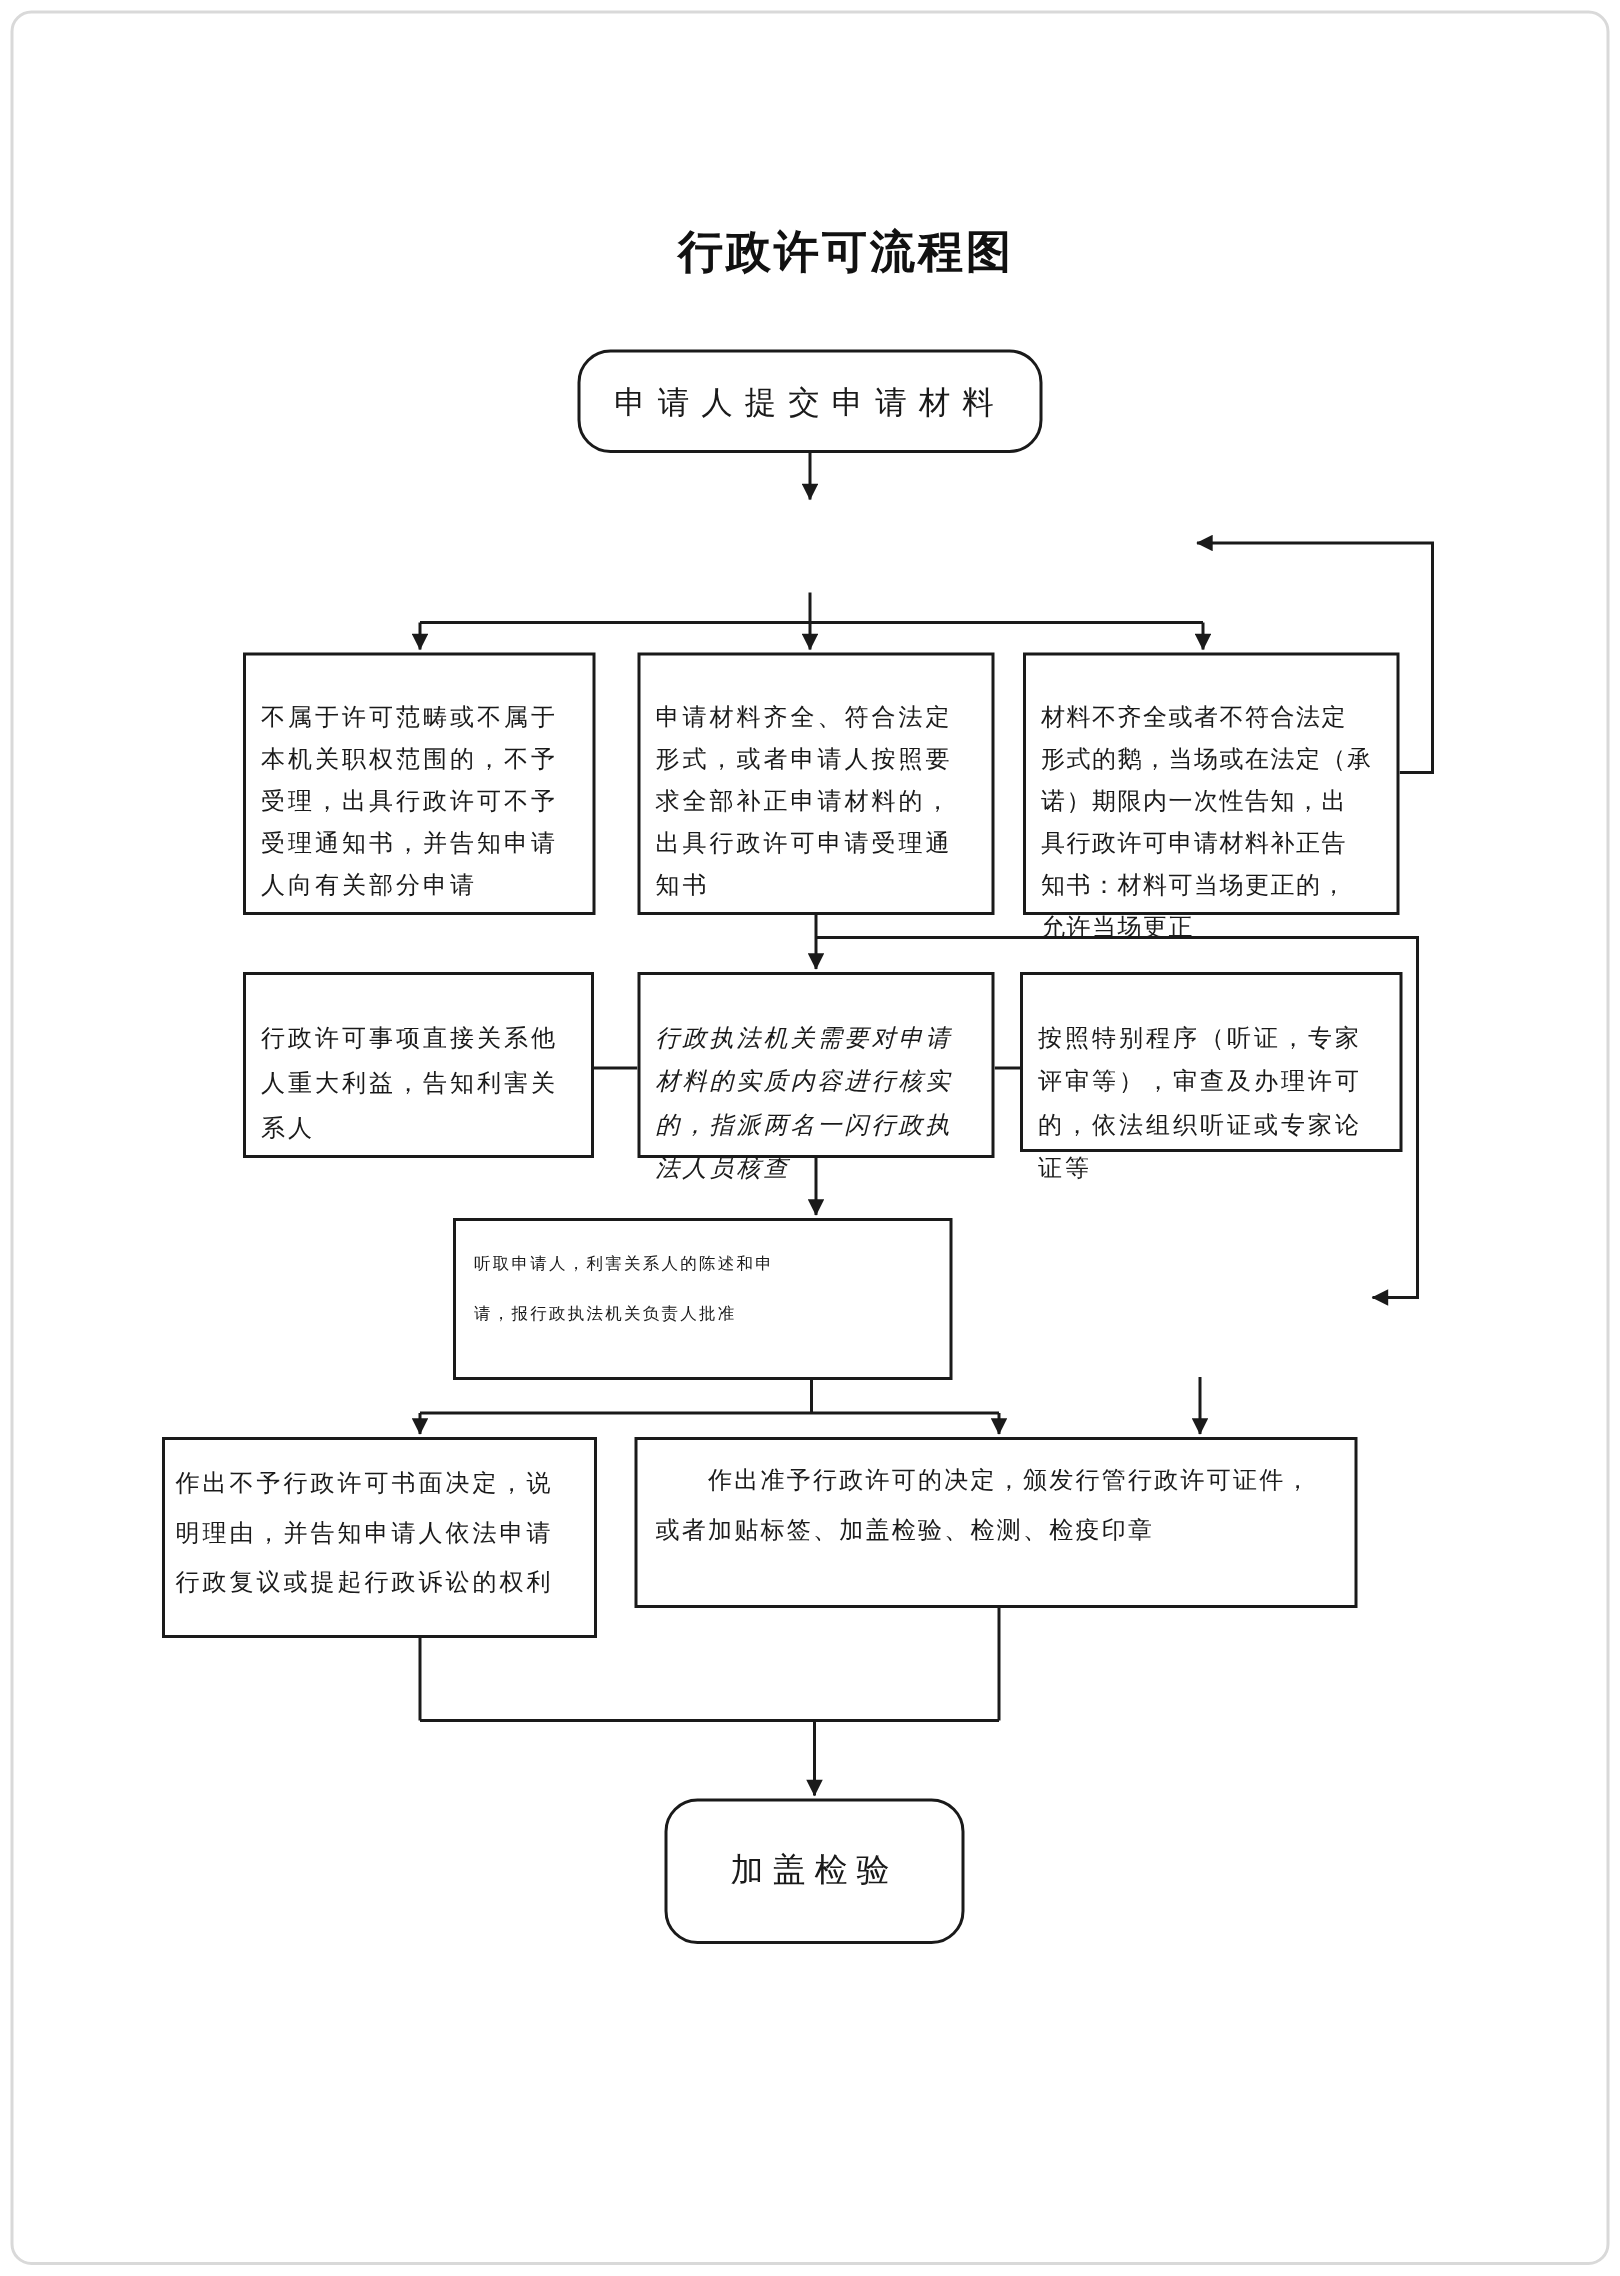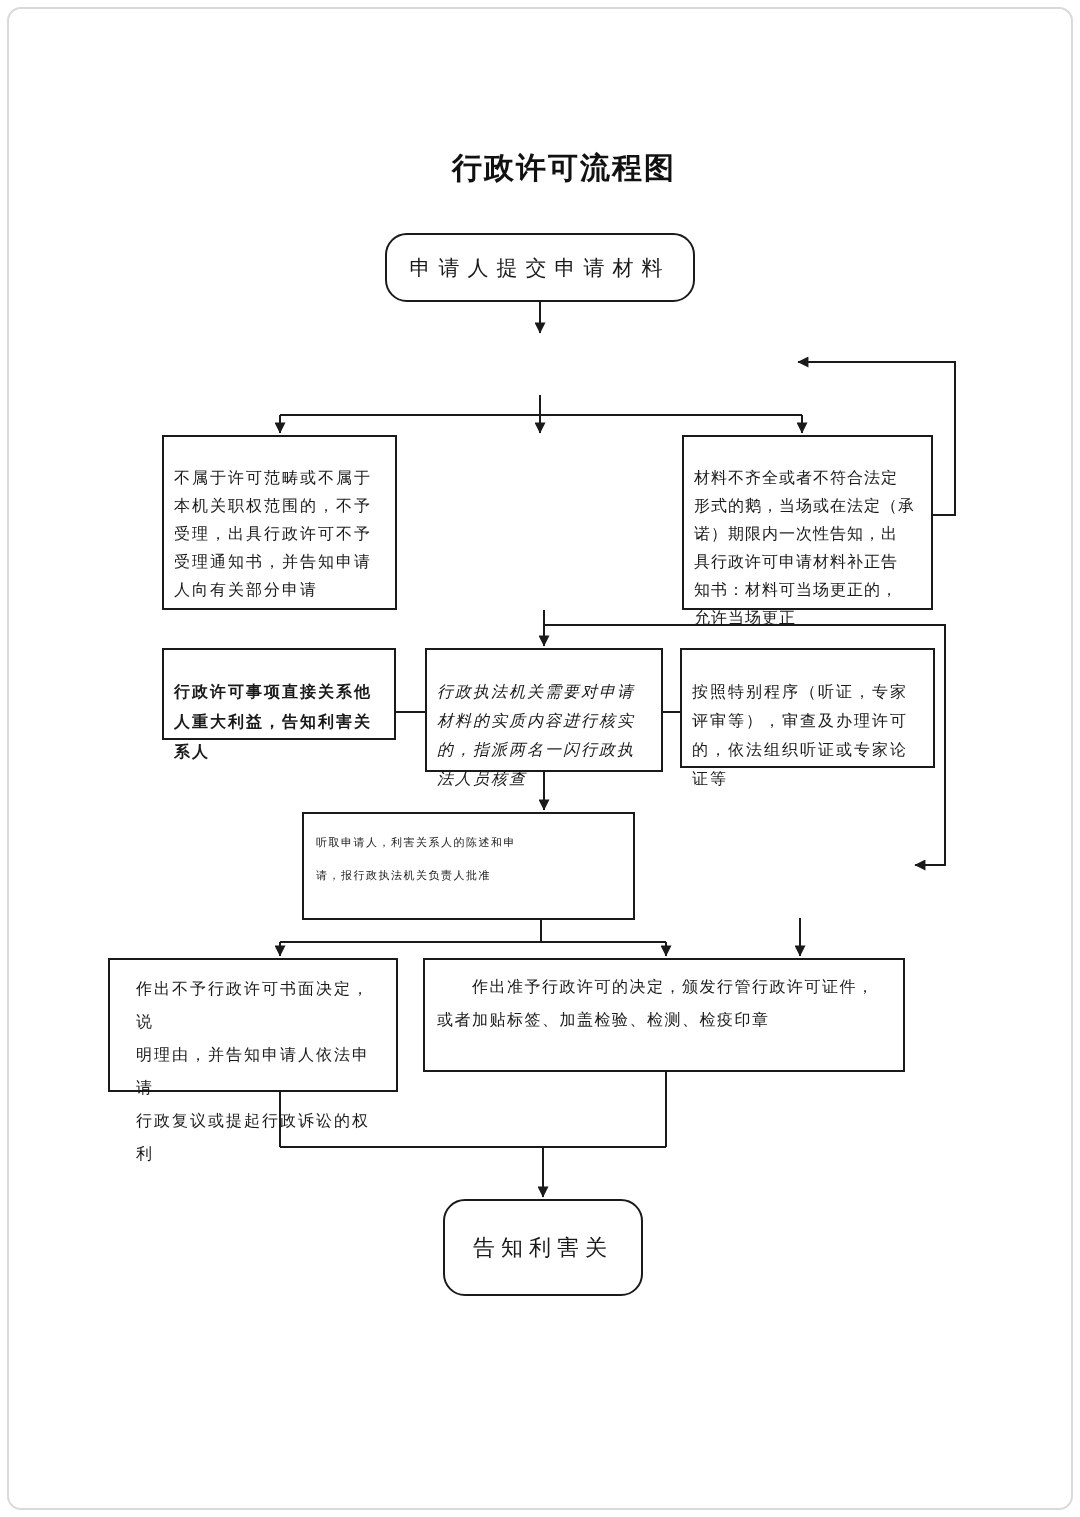--- a/index.html
+++ b/index.html
@@ -65,26 +65,26 @@
     text-align: center;
     padding: 0 4px;
     border-radius: 22px;
   }
   
   .n-submit   { left:385px; top:233px; width:310px; height:69px;  font-size:21px; letter-spacing:8px; }
   .n-accept   { left:285px; top:335px; width:510px; height:60px;  font-size:21px; letter-spacing:5px; }
   .n-reject   { left:162px; top:435px; width:235px; height:175px; }
   .n-acceptn  { left:425px; top:435px; width:238px; height:175px; }
   .n-supp     { left:682px; top:435px; width:251px; height:175px; letter-spacing:1px; }
-  .n-stake    { left:162px; top:648px; width:234px; height:92px; line-height:30px;font-weight:bold; }
+  .n-stake    { left:162px; top:648px; width:234px; height:124px; line-height:30px; }
   .n-verify   { left:425px; top:648px; width:238px; height:124px; line-height:29px;font-style:italic; }
   .n-special  { left:680px; top:648px; width:255px; height:120px; line-height:29px; }
   .n-hear     { left:302px; top:812px; width:333px; height:108px; font-size:11px; line-height:33px; letter-spacing:1.5px; padding:12px 12px; }
   .n-onsite   { left:663px; top:810px; width:249px; height:108px; font-size:17px; line-height:33px; letter-spacing:1.5px; padding:12px 12px; }
-  .n-deny     { left:108px; top:958px; width:290px; height:134px; line-height:33px; padding:12px 26px; }
+  .n-deny     { left:108px; top:958px; width:290px; height:134px; line-height:33px; padding:12px 7px; }
   .n-grant    { left:423px; top:958px; width:482px; height:114px; line-height:33px; letter-spacing:1.5px; padding:10px 12px; }
   .n-archive  { left:443px; top:1199px; width:200px; height:97px; font-size:22px; letter-spacing:6px; }
 </style>
 </head>
 <body>
 
 <div class="canvas">
 
   <div class="frame"></div>
 
@@ -130,20 +130,25 @@
 
   <div class="node center n-submit">申请人提交申请材料</div>
 
 
   <div class="node n-reject">不属于许可范畴或不属于
 本机关职权范围的，不予
 受理，出具行政许可不予
 受理通知书，并告知申请
 人向有关部分申请</div>
 
+  <div class="node n-acceptn">申请材料齐全、符合法定
+形式，或者申请人按照要
+求全部补正申请材料的，
+出具行政许可申请受理通
+知书</div>
 
   <div class="node n-supp">材料不齐全或者不符合法定
 形式的鹅，当场或在法定（承
 诺）期限内一次性告知，出
 具行政许可申请材料补正告
 知书：材料可当场更正的，
 允许当场更正</div>
 
   <div class="node n-stake">行政许可事项直接关系他
 人重大利益，告知利害关
@@ -163,15 +168,15 @@
 请，报行政执法机关负责人批准</div>
 
 
   <div class="node n-deny">作出不予行政许可书面决定，说
 明理由，并告知申请人依法申请
 行政复议或提起行政诉讼的权利</div>
 
   <div class="node n-grant">　　作出准予行政许可的决定，颁发行管行政许可证件，
 或者加贴标签、加盖检验、检测、检疫印章</div>
 
-  <div class="node center n-archive">告知利害关</div>
+  <div class="node center n-archive">加盖检验</div>
 
 </div>
 
 </body></html>

